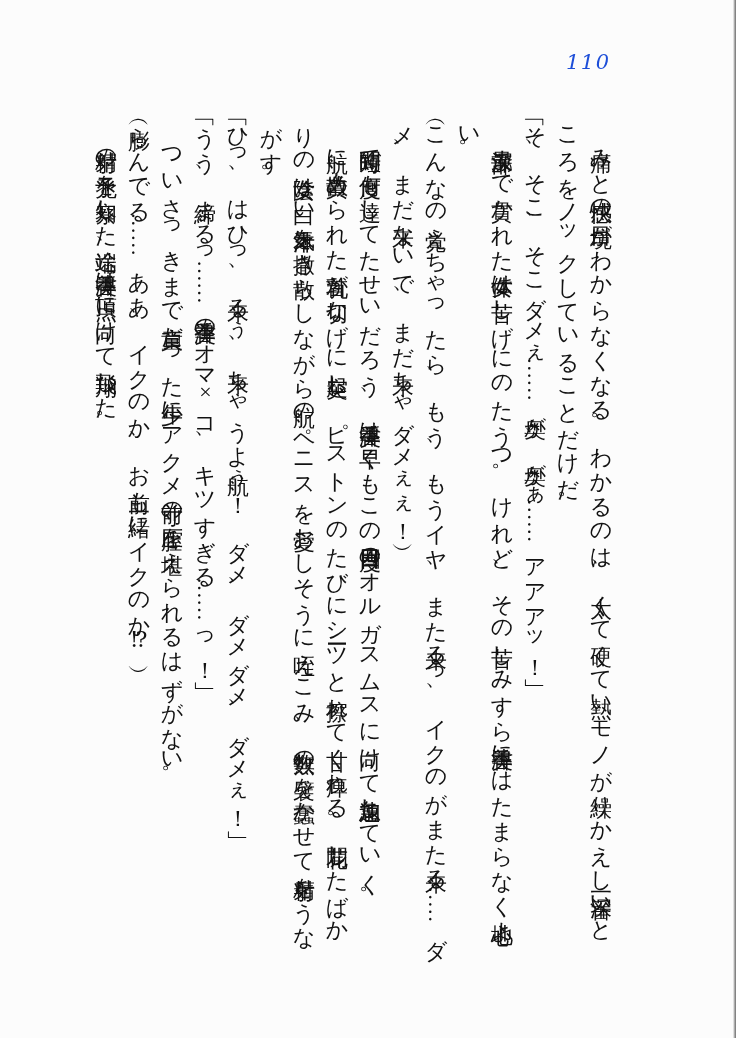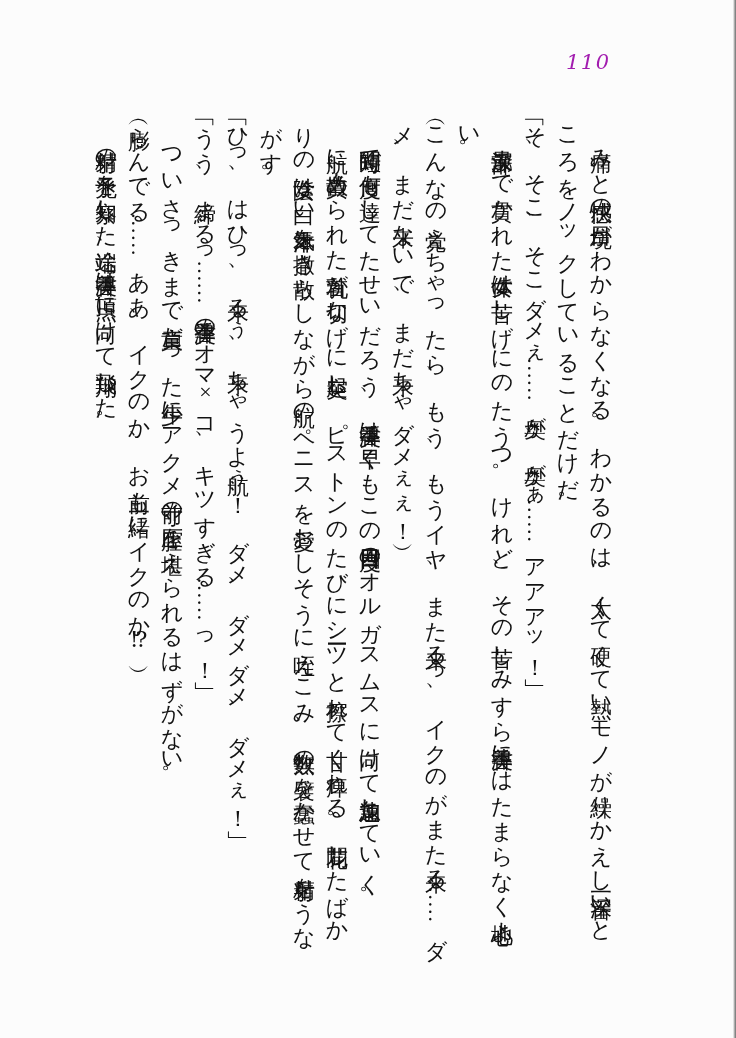--- a/index.html
+++ b/index.html
@@ -16,21 +16,21 @@
     font-family: "Liberation Serif", "DejaVu Serif", serif;
   }
   .page-number {
     position: absolute;
     top: 50px;
     left: 566px;
     font-family: "DejaVu Serif", "Liberation Serif", serif;
     font-style: italic;
     font-size: 21px;
     letter-spacing: 1.5px;
-    color: #a21caf;
+    color: #1d4ed8;
   }
   .text-block {
     position: absolute;
     top: 112px;
     right: 118px;
     height: 838px;
     writing-mode: vertical-rl;
     -webkit-writing-mode: vertical-rl;
     text-orientation: mixed;
     font-size: 22px;

